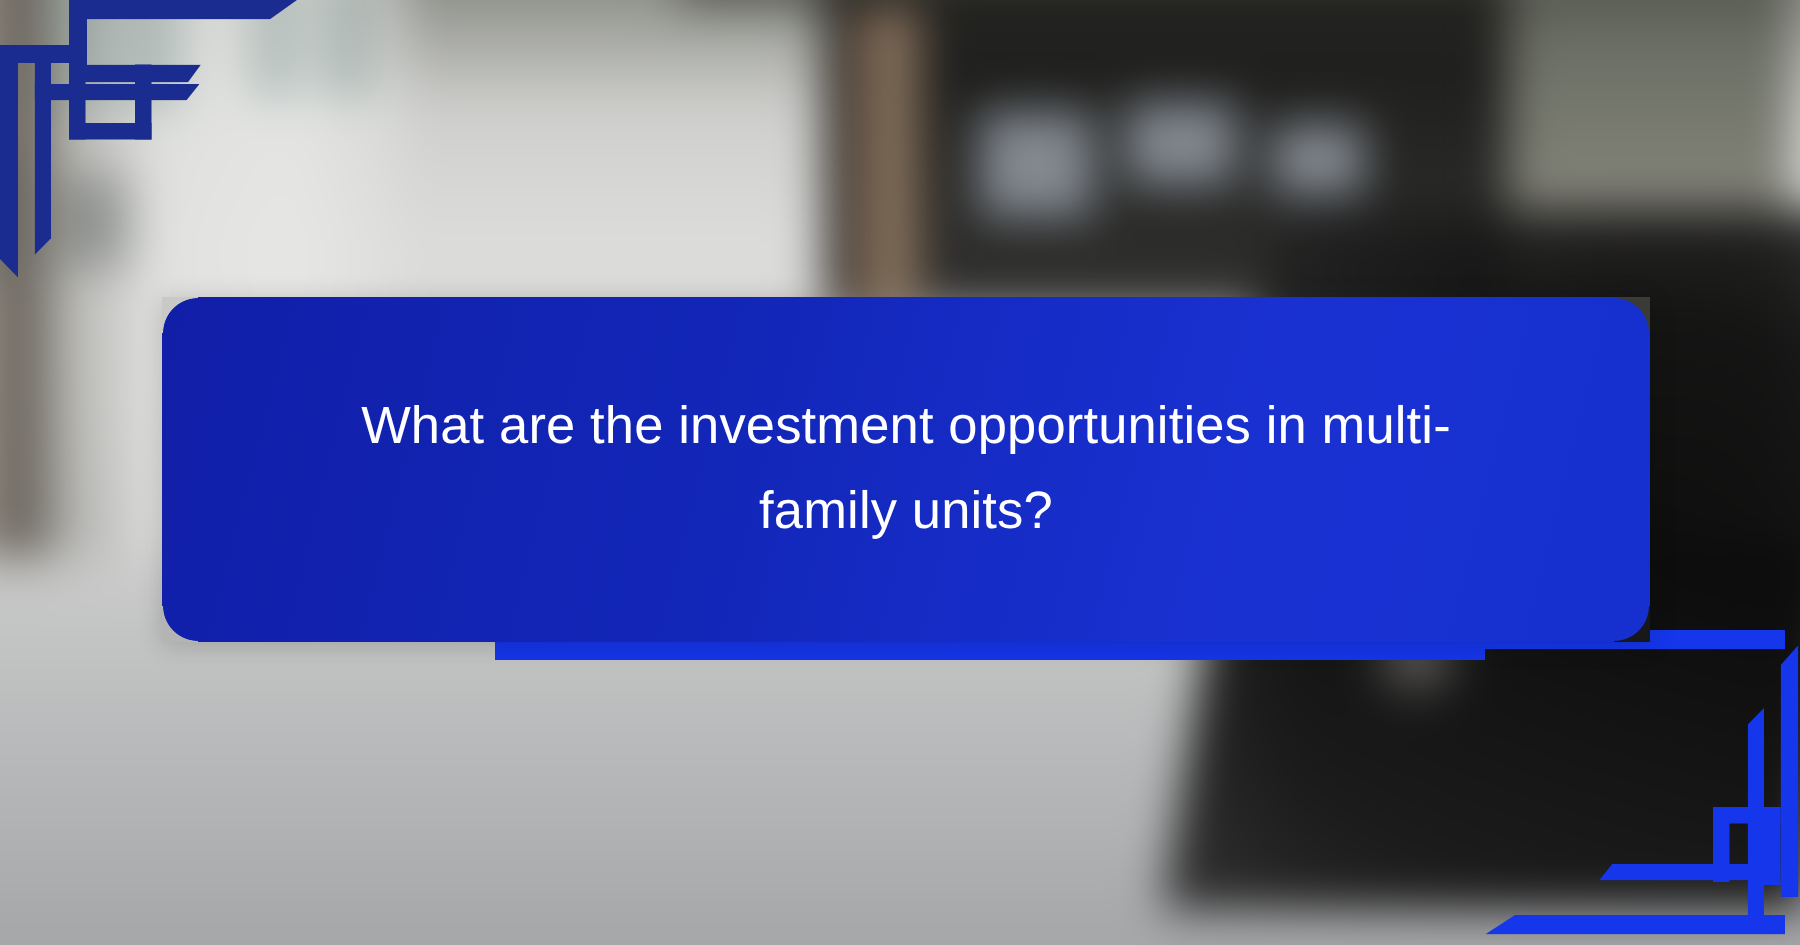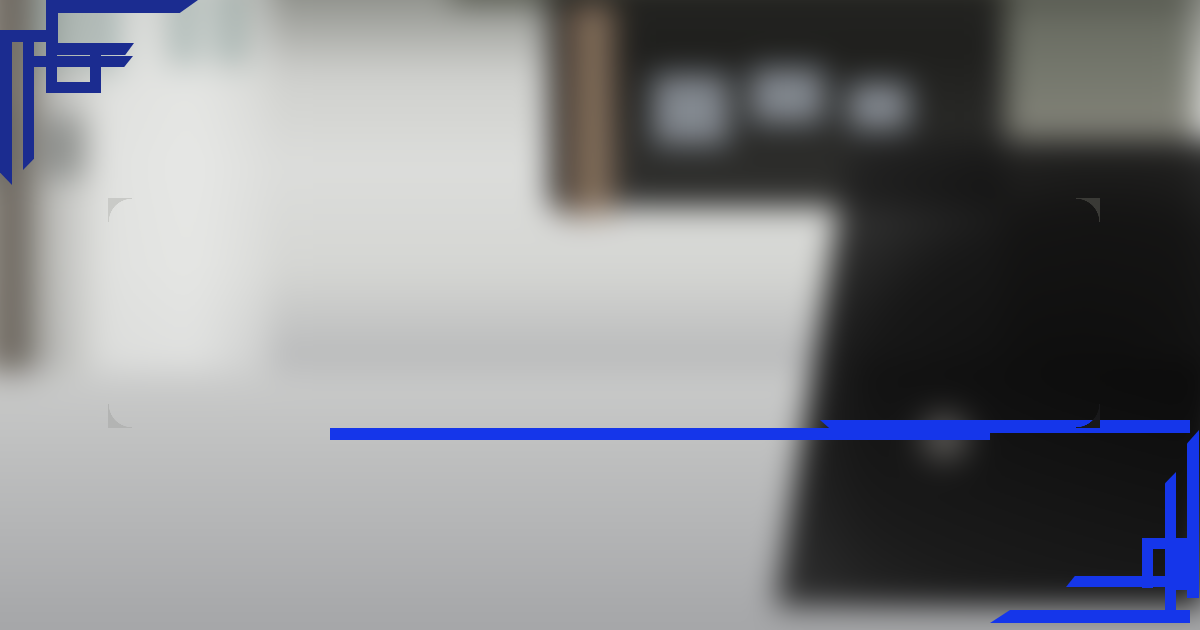--- a/index.html
+++ b/index.html
@@ -249,20 +249,28 @@
     <div class="obar-bright" style="left:152px;top:118px;width:11px;height:50px;"></div>
     <div class="obar-bright" style="left:186px;top:118px;width:11px;height:52px;"></div>
 
     <div class="obar-bright" style="left:-170px;top:0;width:370px;height:13px;
                 clip-path:polygon(0 0, 100% 0, 100% 100%, 4% 100%);"></div>
   </div>
 
   <div class="obar-bright" style="position:absolute;left:330px;top:428px;width:660px;height:12px;
               clip-path:polygon(0 0, 100% 0, 100% 100%, 0 100%);"></div>
 
+  <div class="banner">
+    <div class="notch" style="left:0;top:0;overflow:hidden;">
+      <div style="position:absolute;left:-22px;top:-22px;width:44px;height:44px;
+                  border-radius:50%;box-shadow:0 0 0 0 transparent;"></div>
+    </div>
+
+    <span class="banner-text">What are the investment opportunities in multi-family units?</span>
+  </div>
 
   <div style="position:absolute;left:108px;top:198px;width:24px;height:24px;
               background:radial-gradient(circle at 100% 100%, transparent 0 23px, #c9cac7 23.5px);"></div>
   <div style="position:absolute;left:1076px;top:198px;width:24px;height:24px;
               background:radial-gradient(circle at 0% 100%, transparent 0 23px, #3a3a36 23.5px);"></div>
   <div style="position:absolute;left:108px;top:404px;width:24px;height:24px;
               background:radial-gradient(circle at 100% 0%, transparent 0 23px, #b3b4b3 23.5px);"></div>
   <div style="position:absolute;left:1076px;top:404px;width:24px;height:24px;
               background:radial-gradient(circle at 0% 0%, transparent 0 23px, #18181a 23.5px);"></div>
 

